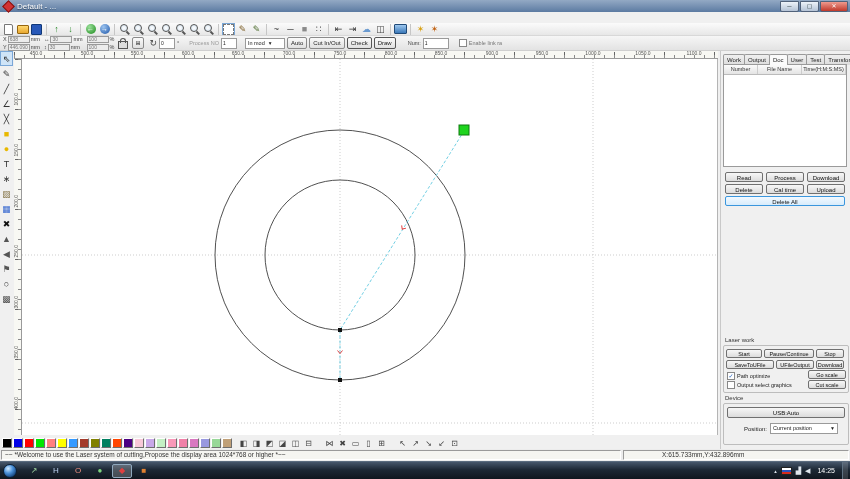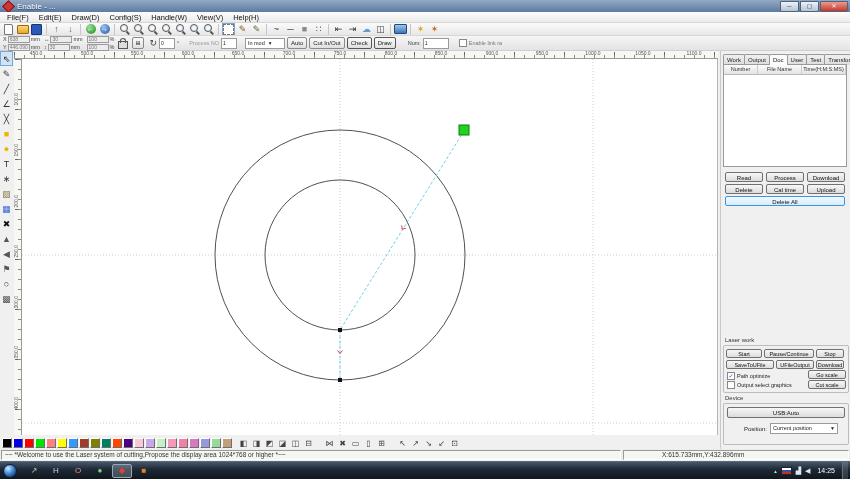--- a/index.html
+++ b/index.html
@@ -109,37 +109,28 @@
   .clock{font-size:7px;color:#fff;margin:0 3px;}
   .sliver{width:5px;height:18px;background:rgba(255,255,255,.14);border-left:1px solid #5f7182;}
 </style>
 </head>
 <body>
 
 <div id="app">
 
   <div id="titlebar" class="ab">
     <span class="app-ico"></span>
-    <span class="wtitle">Enable - ...</span>
+    <span class="wtitle">Default - ...</span>
     <span class="wctrls">
       <span class="wbtn">─</span>
       <span class="wbtn">▢</span>
       <span class="wbtn close">✕</span>
     </span>
   </div>
 
-  <div id="menubar" class="ab">
-      <span class="menu-item">File(F)</span>
-      <span class="menu-item">Edit(E)</span>
-      <span class="menu-item">Draw(D)</span>
-      <span class="menu-item">Config(S)</span>
-      <span class="menu-item">Handle(W)</span>
-      <span class="menu-item">View(V)</span>
-      <span class="menu-item">Help(H)</span>
-    </div>
 
   <div id="toolbar1" class="ab">
       <span class="tbicon">
         <i class="i-page" style="font-style: normal;"></i>
       </span>
       <span class="tbicon">
         <i class="i-folder" style="font-style: normal;"></i>
       </span>
       <span class="tbicon">
         <i class="i-disk" style="font-style: normal;"></i>

